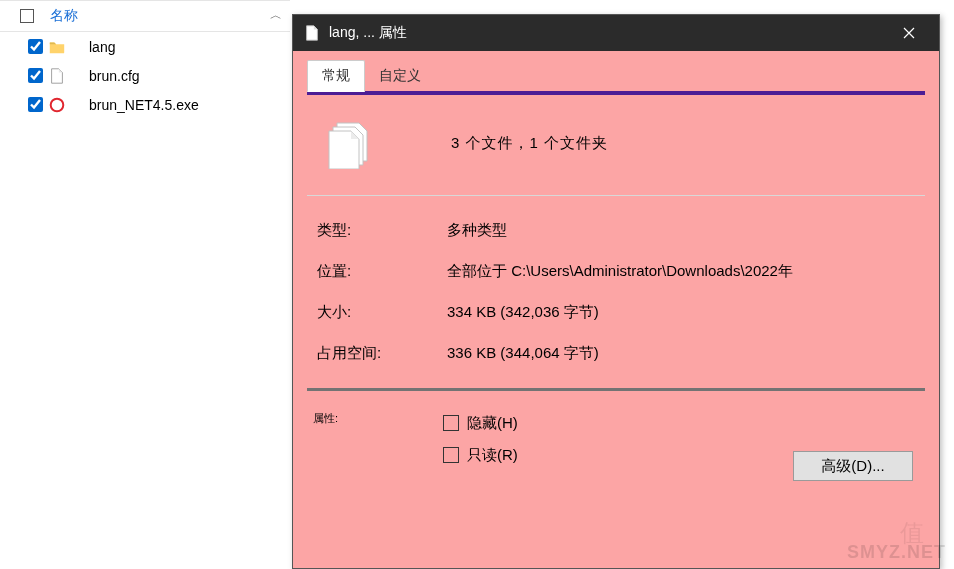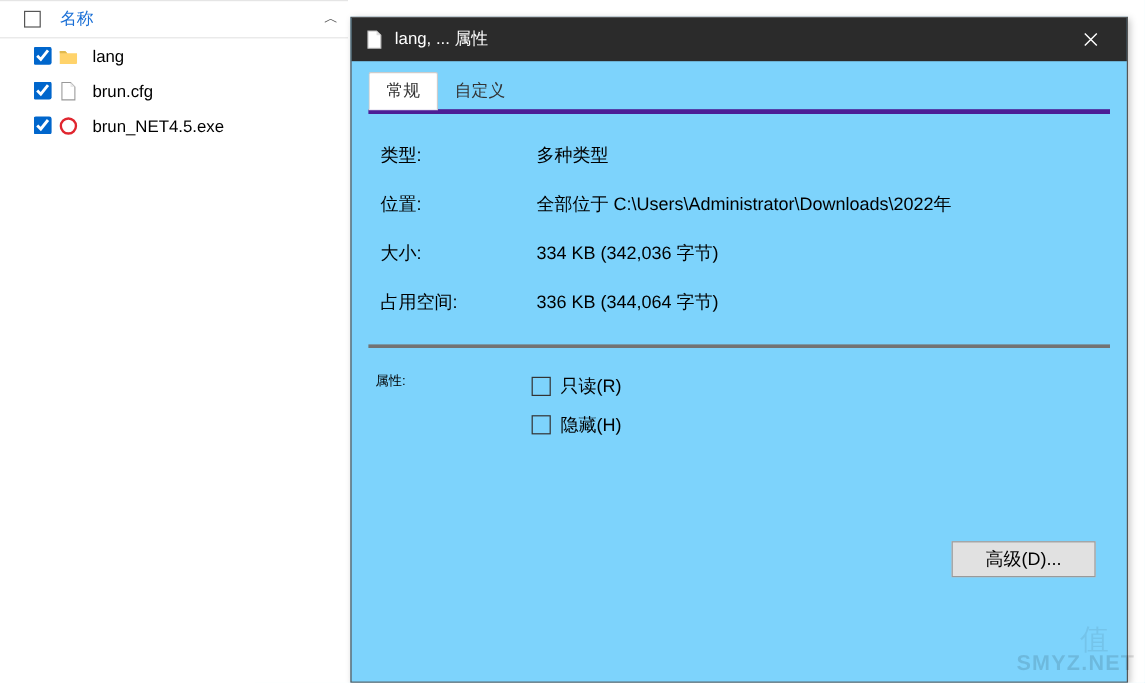--- a/index.html
+++ b/index.html
@@ -5,25 +5,25 @@
   * { box-sizing: border-box; margin: 0; padding: 0; }
   html, body { width: 954px; height: 569px; font-family: "Segoe UI", "Microsoft YaHei", sans-serif; font-size: 14px; background: #fff; overflow: hidden; position: relative; color: #000; }
   
   .explorer { position: absolute; left: 0; top: 0; width: 290px; height: 569px; background: #fff; }
   .explorer-header { display: flex; align-items: center; height: 32px; border-bottom: 1px solid #e5e5e5; border-top: 1px solid #e5e5e5; padding: 0 8px 0 20px; color: #1a6fd6; font-size: 14px; position: relative; }
   .explorer-header .col-name { margin-left: 16px; }
   .explorer-header .chevron { margin-left: auto; color: #555; font-size: 12px; transform: translateY(-1px); }
   .header-cb { width: 14px; height: 14px; border: 1px solid #555; display: inline-block; }
   .file-row { display: flex; align-items: center; height: 29px; padding-left: 28px; }
   .file-row input[type="checkbox"] { width: 15px; height: 15px; margin-right: 4px; accent-color: #0066cc; }
-  .filename { margin-left: 8px; }
+  .filename { margin-left: 20px; }
   .icon-folder, .icon-cfg, .icon-exe { width: 20px; height: 20px; display: inline-flex; align-items: center; justify-content: center; margin-right: 2px; }
   .icon-folder svg, .icon-cfg svg, .icon-exe svg { width: 18px; height: 18px; }
   
-  .dialog { position: absolute; left: 292px; top: 14px; width: 648px; height: 555px; background: #7dd3fc; border: 1px solid #555; box-shadow: 2px 2px 6px rgba(0,0,0,0.25); }
+  .dialog { position: absolute; left: 292px; top: 14px; width: 648px; height: 555px; background: #fca5a5; border: 1px solid #555; box-shadow: 2px 2px 6px rgba(0,0,0,0.25); }
   .titlebar { height: 36px; background: #2b2b2b; color: #fff; display: flex; align-items: center; padding: 0 10px; }
   .titlebar .doc-icon { width: 18px; height: 18px; margin-right: 8px; }
   .titlebar .title-text { font-size: 14px; }
   .titlebar .close { margin-left: auto; width: 40px; height: 36px; display: flex; align-items: center; justify-content: center; cursor: pointer; }
   .titlebar .close svg { width: 12px; height: 12px; }
   .dialog-body { padding: 10px 14px 0 14px; }
   .tabs { display: flex; align-items: flex-end; border-bottom: 4px solid #4c1d95; height: 34px; }
   .tab { padding: 6px 14px 6px 14px; font-size: 14px; color: #333; cursor: pointer; }
   .tab.active { border: 1px solid #ccc; border-bottom: 1px solid #fff; border-radius: 2px 2px 0 0; background: #fff; margin-bottom: -1px; }
   .summary { display: flex; align-items: center; padding: 22px 0 26px 10px; border-bottom: 1px solid #d8d8d8; }
@@ -100,20 +100,31 @@
         </svg>
     </span>
   </div>
 
   <div class="dialog-body">
     <div class="tabs">
       <div class="tab active">常规</div>
       <div class="tab">自定义</div>
     </div>
 
+    <div class="summary">
+      <span class="big-icon">
+        <svg viewBox="0 0 56 52">
+          <path fill="#fff" stroke="#c2c2c2" d="M14 6h22l8 8v30H14z"></path>
+          <path fill="#fff" stroke="#c2c2c2" d="M10 10h22l8 8v30H10z"></path>
+          <path fill="#fff" stroke="#c2c2c2" d="M6 14h22l8 8v30H6z"></path>
+          <path fill="#ececec" d="M28 14v8h8z"></path>
+        </svg>
+      </span>
+      <span class="summary-text">3 个文件，1 个文件夹</span>
+    </div>
 
     <div class="prop-table">
       <div class="prop-row">
         <span class="label">类型:</span>
         <span class="value">多种类型</span>
       </div>
       <div class="prop-row">
         <span class="label">位置:</span>
         <span class="value">全部位于 C:\Users\Administrator\Downloads\2022年</span>
       </div>
@@ -125,25 +136,25 @@
         <span class="label">占用空间:</span>
         <span class="value">336 KB (344,064 字节)</span>
       </div>
     </div>
 
     <div class="attrs">
       <span class="label">属性:</span>
       <div class="checks">
         <div class="check-line">
           <span class="cb"></span>
-          <span>只读(R)</span>
+          <span>隐藏(H)</span>
         </div>
         <div class="check-line">
           <span class="cb"></span>
-          <span>隐藏(H)</span>
+          <span>只读(R)</span>
         </div>
       </div>
     </div>
   </div>
 
   <div class="adv-btn">高级(D)...</div>
 </div>
 
 <div class="watermark2">值</div>
 <div class="watermark">SMYZ.NET</div>

